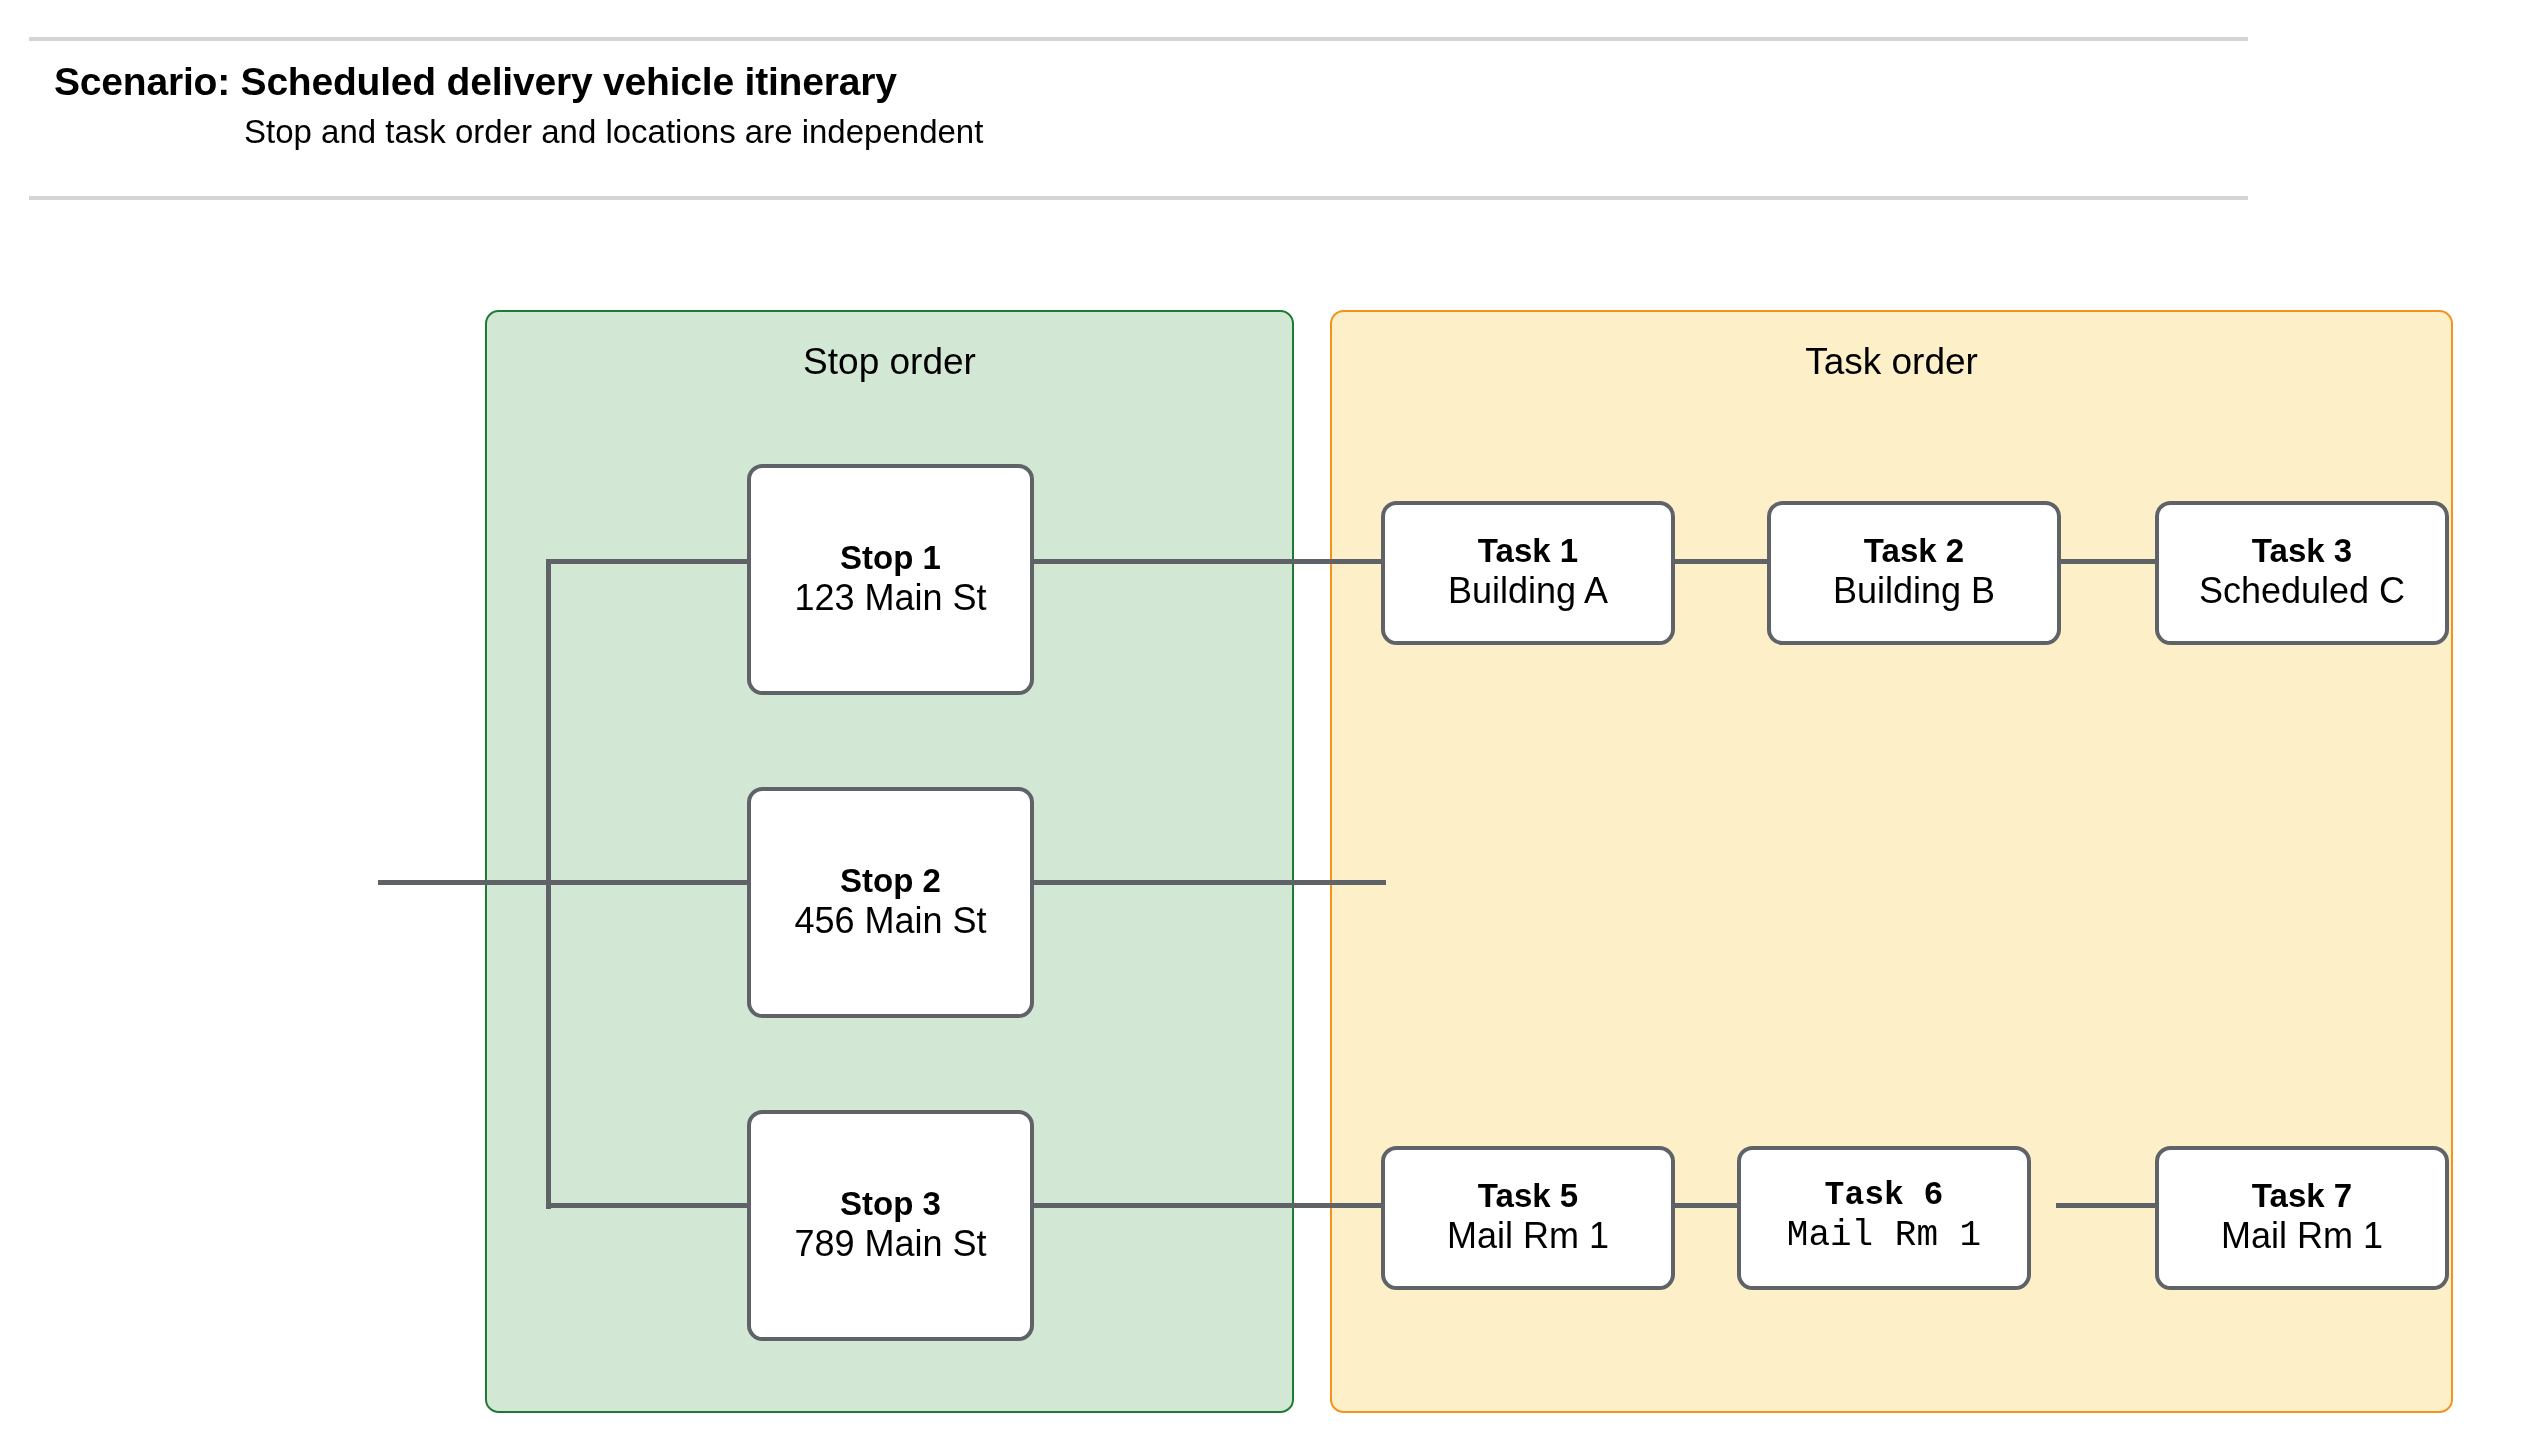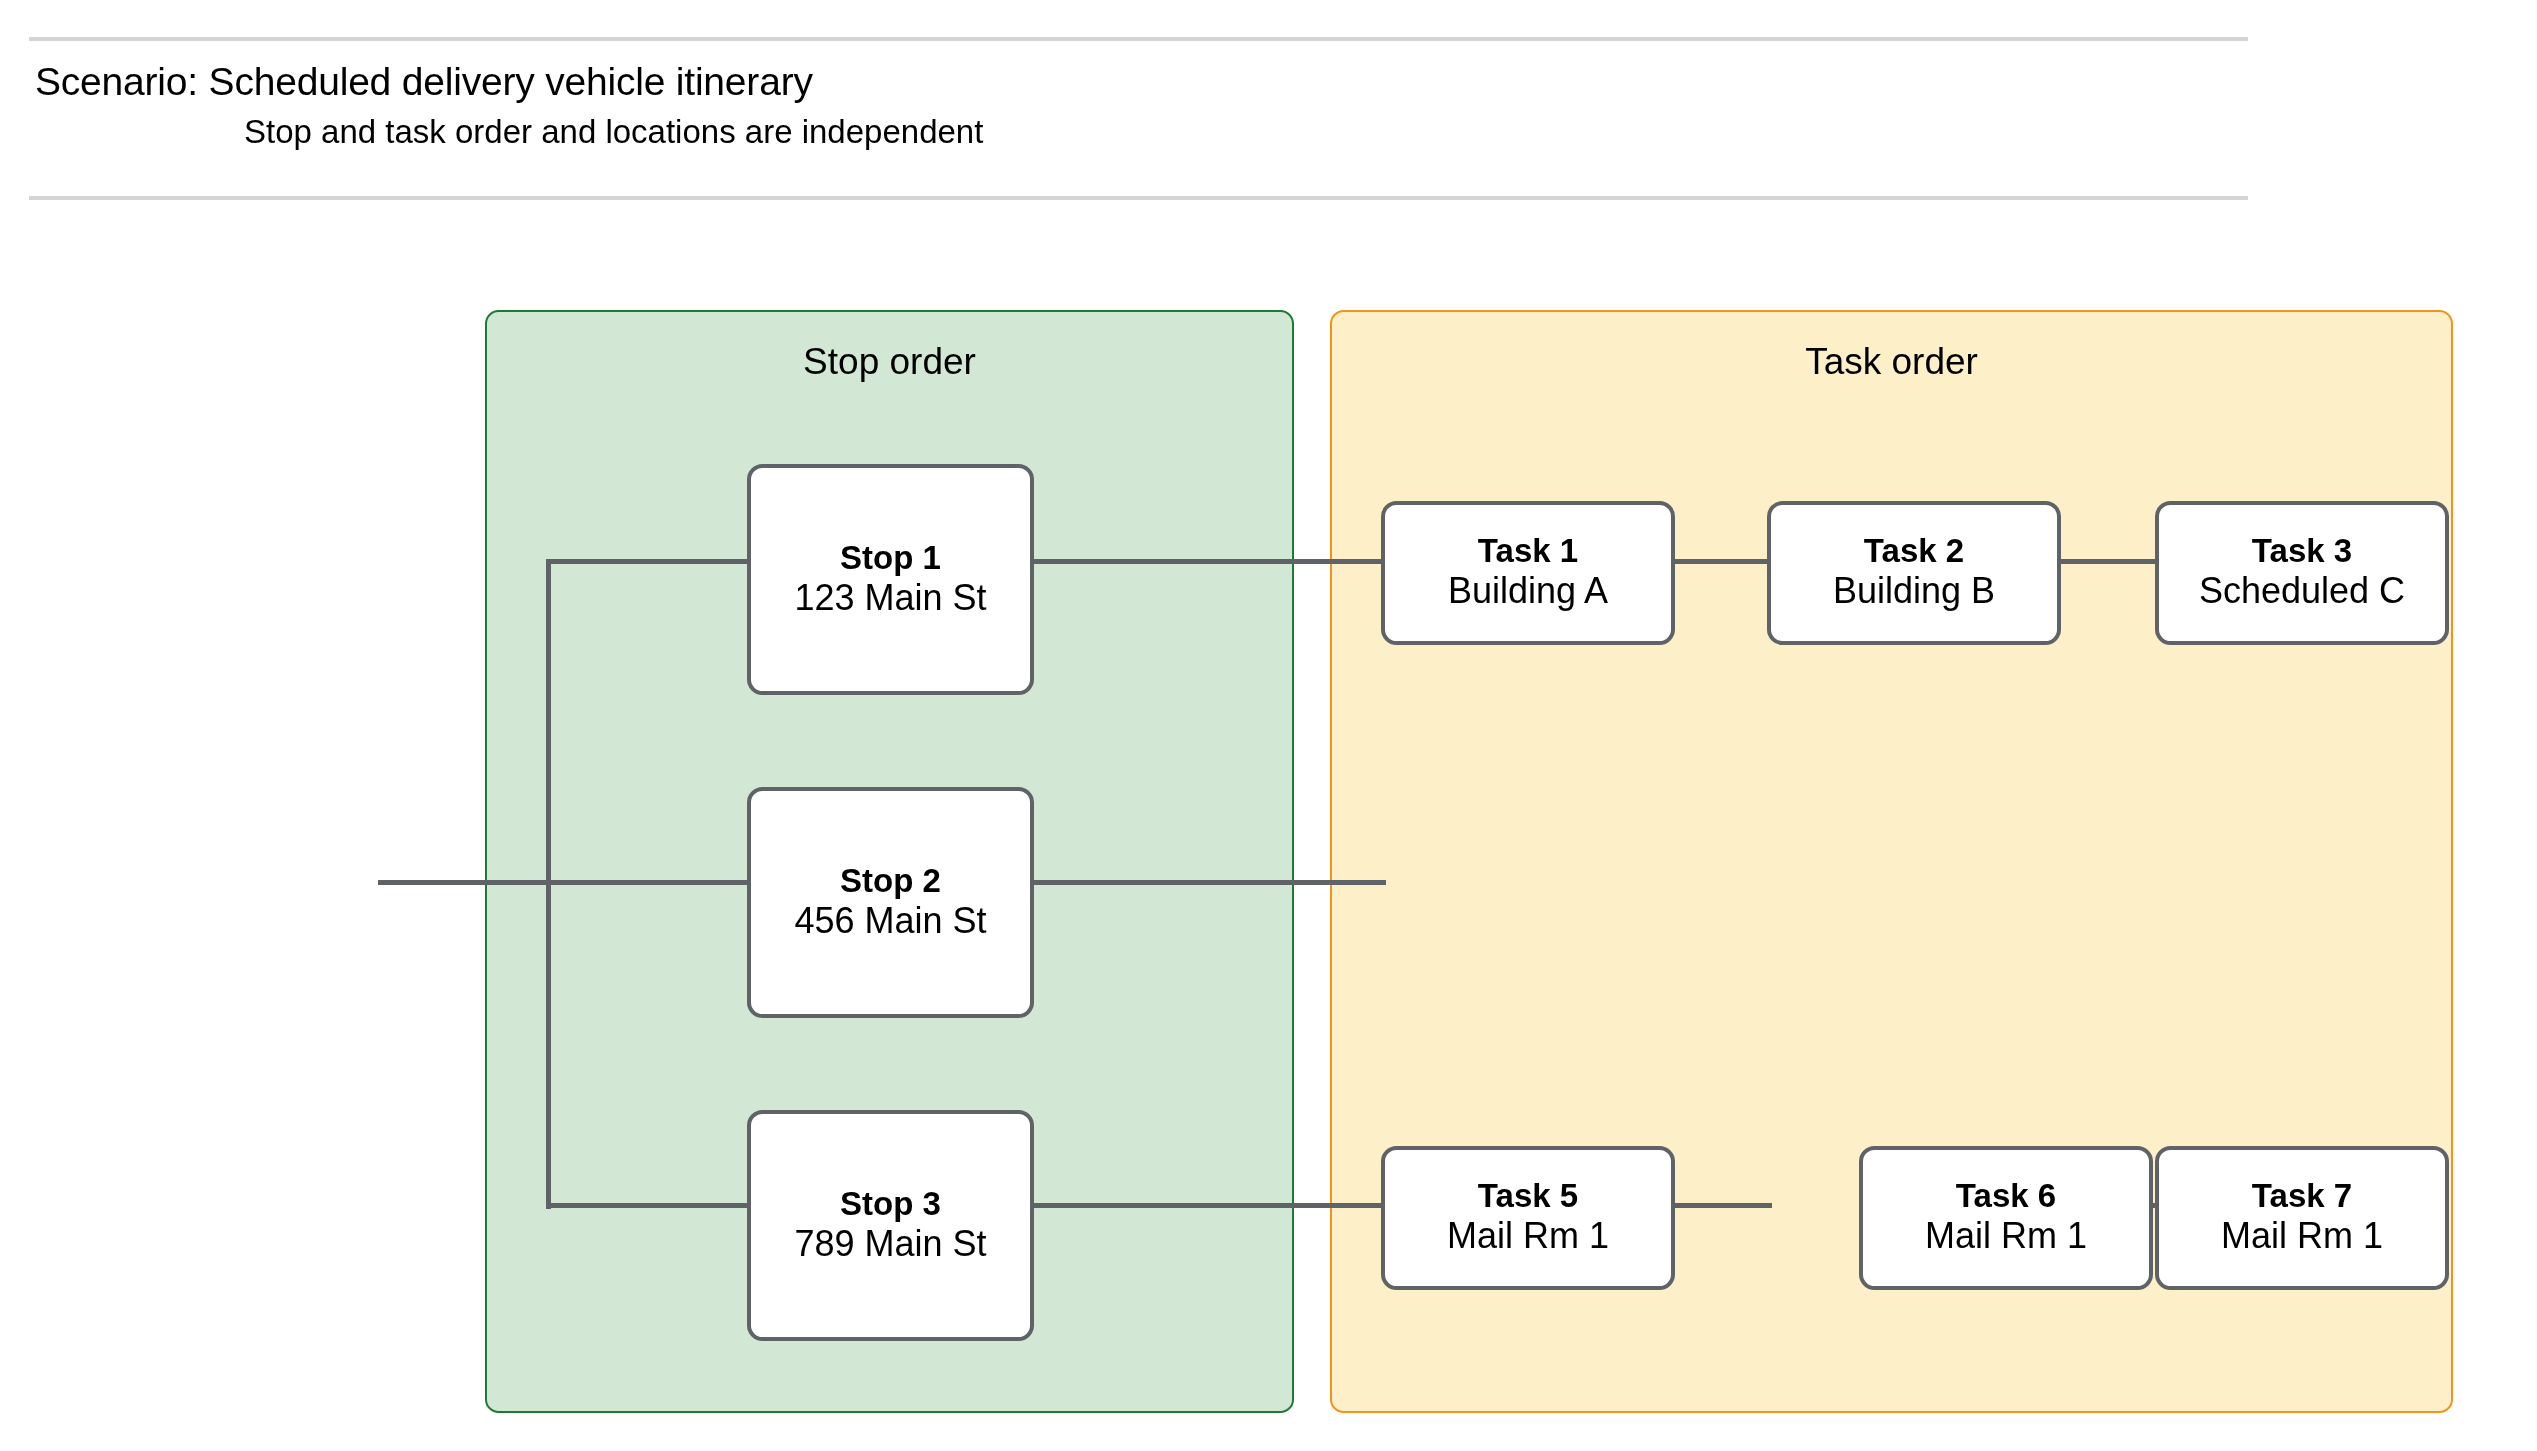--- a/index.html
+++ b/index.html
@@ -25,24 +25,24 @@
     left: 29px;
     width: 2219px;
     height: 3.9px;
     background: #d4d4d4;
   }
   #rule-top  { top: 37px; }
   #rule-bot  { top: 196px; }
 
   #page-title {
     position: absolute;
-    left: 35px;
+    left: 54px;
     top: 60px;
     font-size: 39px;
-    font-weight: normal;
+    font-weight: bold;
     letter-spacing: -0.2px;
     white-space: nowrap;
     color: #000000;
   }
   #page-subtitle {
     position: absolute;
     left: 244px;
     top: 113px;
     font-size: 33px;
     font-weight: normal;
@@ -116,21 +116,21 @@
   #stop-2 { left: 747px;  top: 768px;  }
   #stop-3 { left: 747px;  top: 1091px; }
 
   
   .task-node { width: 294px; height: 144px; }
   #task-1 { left: 1381px; top: 482px;  }
   #task-2 { left: 1767px; top: 482px;  }
   #task-3 { left: 2155px; top: 482px;  }
   #task-4 { left: 1381px; top: 804px;  width: 294px; }
   #task-5 { left: 1381px; top: 1127px; }
-  #task-6 { left: 1859px; top: 1127px; }
+  #task-6 { left: 1737px; top: 1127px; font-family: Liberation Mono, monospace; }
   #task-7 { left: 2155px; top: 1127px; }
 
   
   #vehicle-node {
     position: absolute;
     left: 39px;
     top: 745px;
     width: 339px;
     height: 276px;
     box-sizing: border-box;

